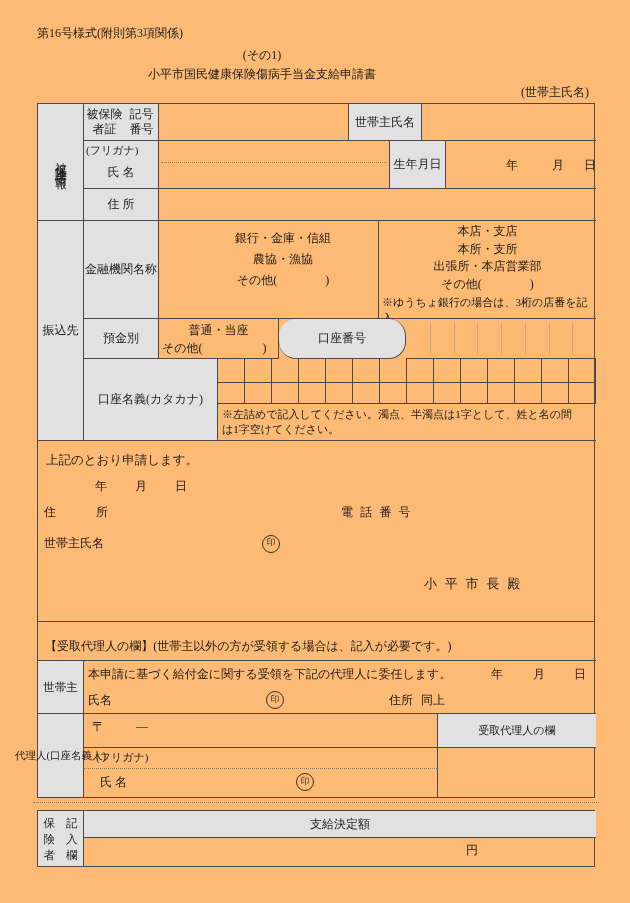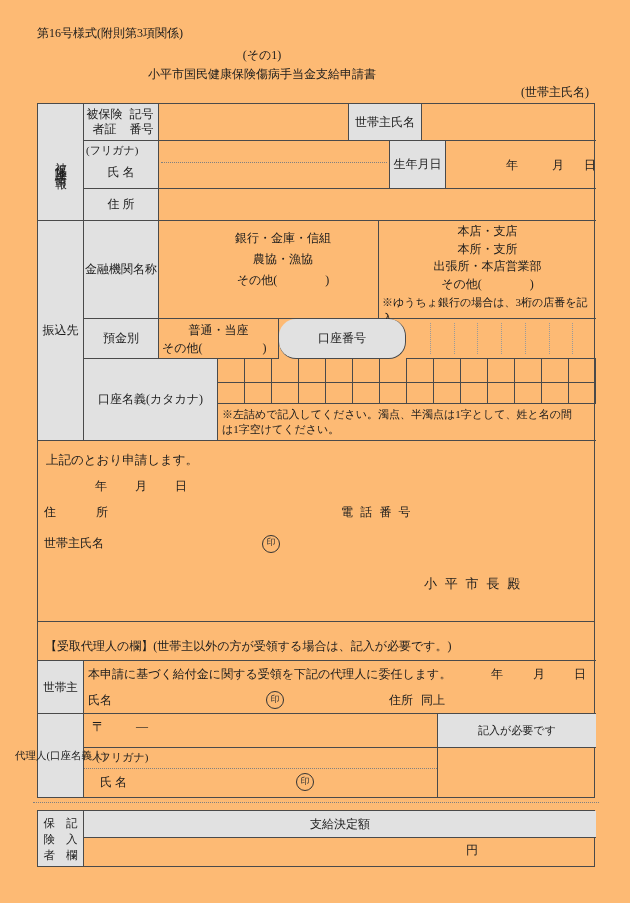--- a/index.html
+++ b/index.html
@@ -150,21 +150,21 @@
     <div class="cell g br col tiny" style="left:0;top:92px;width:46px;height:83px;line-height:14px;">
       <div style="white-space:nowrap;">代理人</div>
       <div style="white-space:nowrap;">(口座名義</div>
       <div style="white-space:nowrap;">人)</div>
     </div>
 
     <div class="cell br bb" style="left:46px;top:92px;width:354px;height:34px;">
       <span class="abs" style="left:8px;top:5px;font-size:13px;">〒</span>
       <span class="abs" style="left:52px;top:5px;">―</span>
     </div>
-    <div class="cell g bb c small" style="left:400px;top:92px;width:158px;height:34px;">記入が必要です</div>
+    <div class="cell g bb c small" style="left:400px;top:92px;width:158px;height:34px;">受取代理人の欄</div>
 
     <div class="cell br" style="left:46px;top:126px;width:354px;height:49px;">
       <span class="abs small" style="left:12px;top:3px;">(フリガナ)</span>
       <span class="dotline" style="left:0;right:0;top:20px;"></span>
       <span class="abs" style="left:16px;top:27px;">氏 名</span>
       <span class="seal" style="left:212px;top:25px;">印</span>
     </div>
     <div class="cell" style="left:400px;top:126px;width:158px;height:49px;"></div>
   </div>
 

